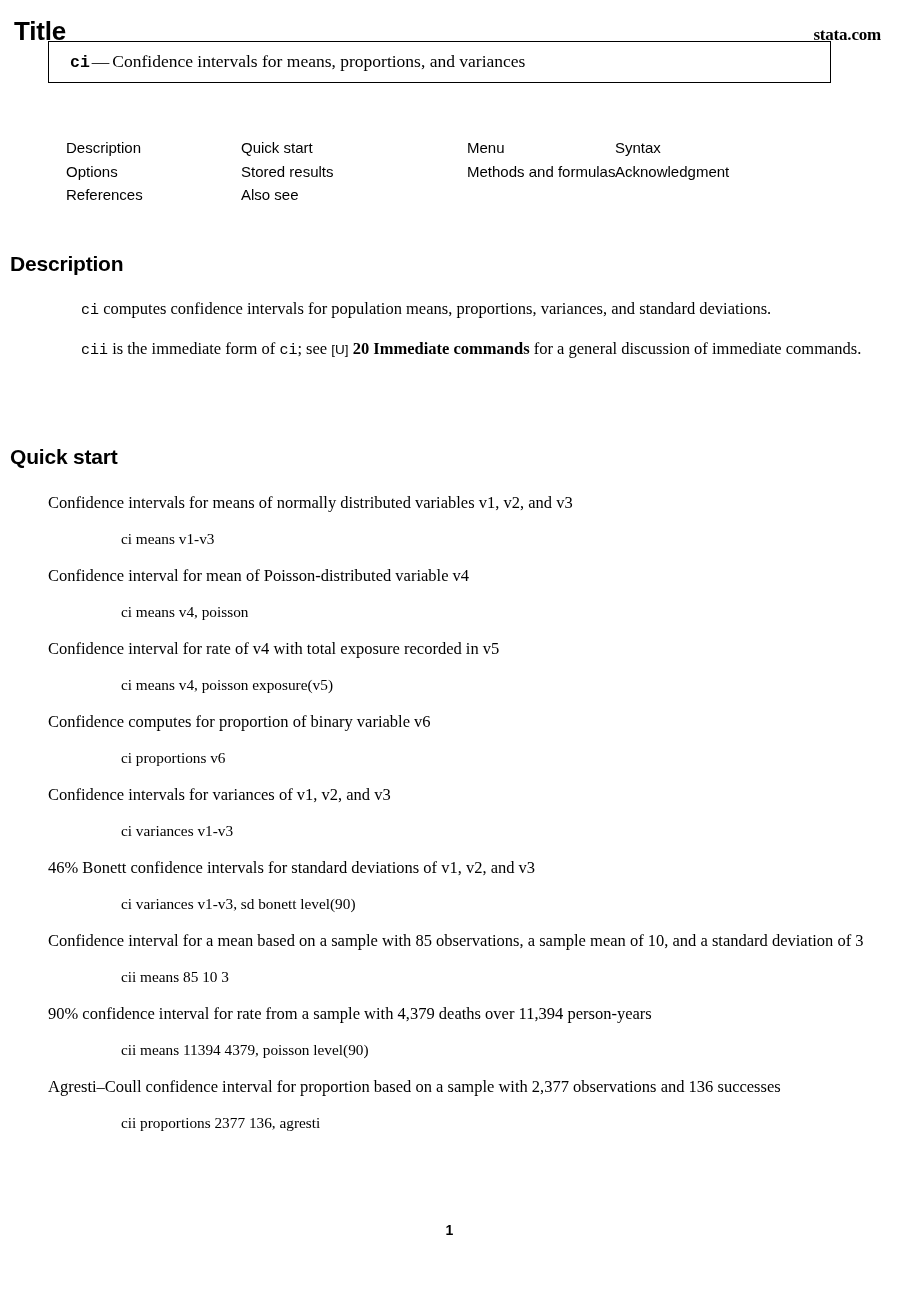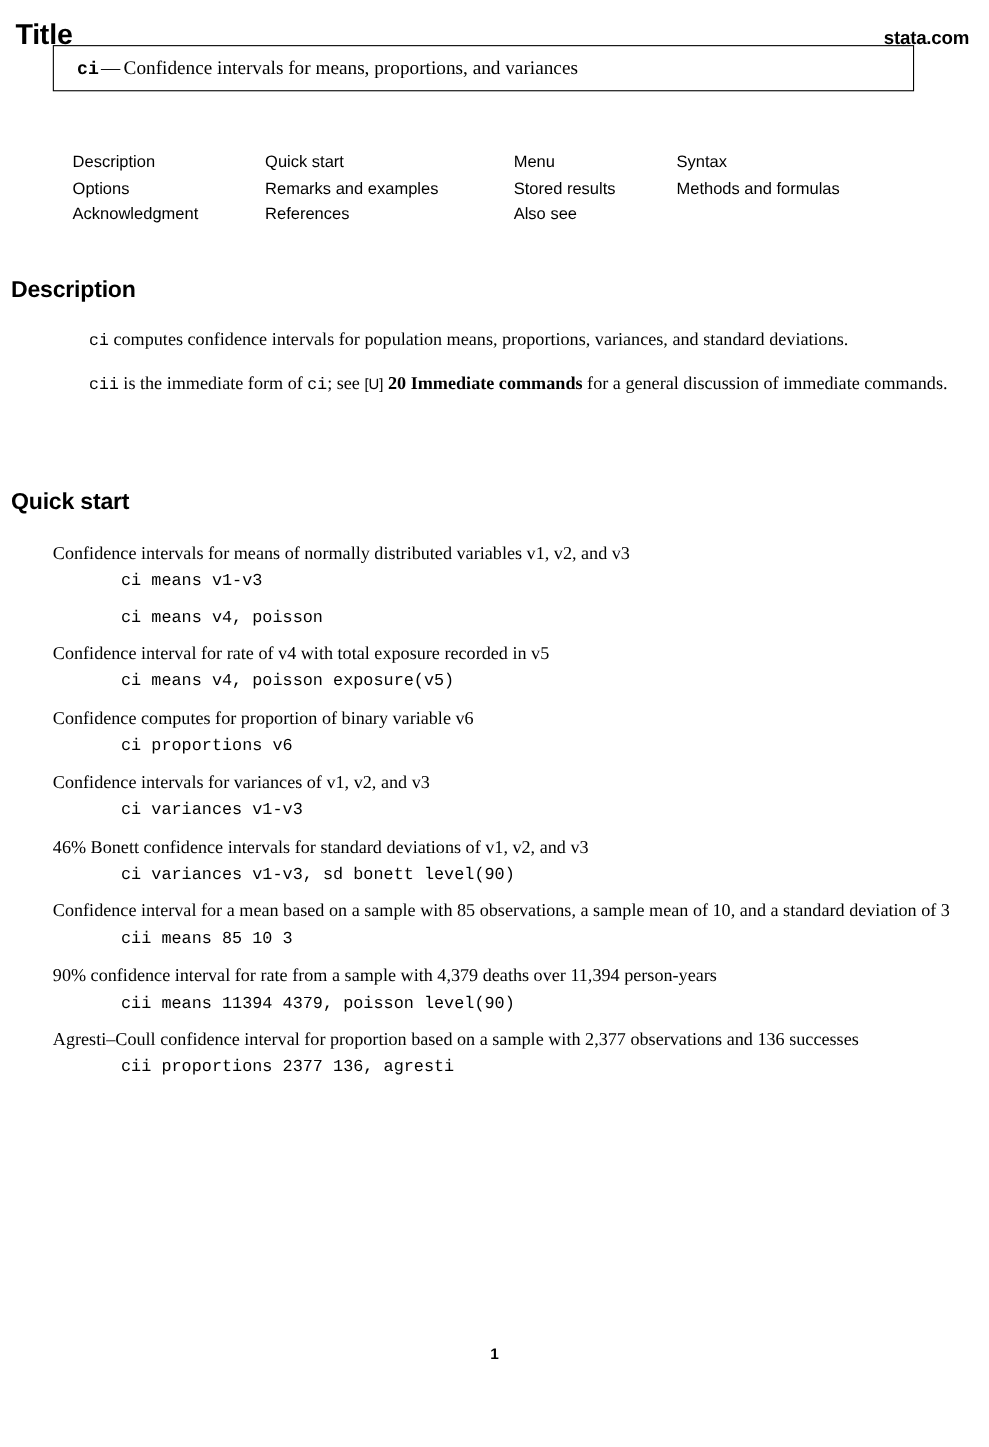--- a/index.html
+++ b/index.html
@@ -34,21 +34,21 @@
     justify-content: space-between;
   }
   .title-word {
     font-family: "Liberation Sans", "DejaVu Sans", sans-serif;
     font-weight: bold;
     font-size: 26px;
     letter-spacing: -0.2px;
     line-height: 1;
   }
   .stata-dot-com {
-    font-family: Liberation Sans, sans-serif;
+    font-family: Liberation Serif, serif;
     font-weight: bold;
     font-size: 17px;
     letter-spacing: -0.2px;
     line-height: 1;
   }
 
   
   .title-box {
     position: absolute;
     top: 41px;
@@ -150,24 +150,24 @@
   .qs-item:last-child { margin-bottom: 0; }
   .qs-desc {
     font-size: 16.5px;
     line-height: 21px;
     padding-left: 22px;
     text-indent: -22px;
     margin: 0 0 3px 0;
     max-width: 835px;
   }
   .qs-code {
-    font-family: Liberation Mono, monospace;
+    font-family: Liberation Serif, serif;
     font-size: 15.3px;
     line-height: 20px;
-    margin: 5px;
+    margin: 16px;
     padding-left: 57px;
     white-space: pre;
   }
 
   
   .page-number {
     position: absolute;
     top: 1222px;
     left: 0;
     width: 899px;
@@ -192,21 +192,20 @@
       <span class="cmd-name">ci</span><span class="emdash">—</span><span>Confidence intervals for means, proportions, and variances</span>
     </div>
   </div>
 
   <div class="toc">
     <a class="toc-link" href="#">Description</a>
     <a class="toc-link" href="#">Quick start</a>
     <a class="toc-link" href="#">Menu</a>
     <a class="toc-link" href="#">Syntax</a>
     <a class="toc-link" href="#">Options</a>
-    <a class="toc-link" href="#">Remarks and examples</a>
     <a class="toc-link" href="#">Stored results</a>
     <a class="toc-link" href="#">Methods and formulas</a>
     <a class="toc-link" href="#">Acknowledgment</a>
     <a class="toc-link" href="#">References</a>
     <a class="toc-link" href="#">Also see</a>
     <span class="toc-link toc-empty"></span>
   </div>
 
   <div class="section" id="section-description">
     <h2 class="section-heading">Description</h2>
@@ -219,20 +218,21 @@
   <div class="section" id="section-quickstart">
     <h2 class="section-heading">Quick start</h2>
     <div class="qs-list">
 
       <div class="qs-item">
         <p class="qs-desc">Confidence intervals for means of normally distributed variables v1, v2, and v3</p>
         <p class="qs-code">ci means v1-v3</p>
       </div>
 
       <div class="qs-item">
+        <p class="qs-desc">Confidence interval for mean of Poisson-distributed variable v4</p>
         <p class="qs-code">ci means v4, poisson</p>
       </div>
 
       <div class="qs-item">
         <p class="qs-desc">Confidence interval for rate of v4 with total exposure recorded in v5</p>
         <p class="qs-code">ci means v4, poisson exposure(v5)</p>
       </div>
 
       <div class="qs-item">
         <p class="qs-desc">Confidence computes for proportion of binary variable v6</p>

